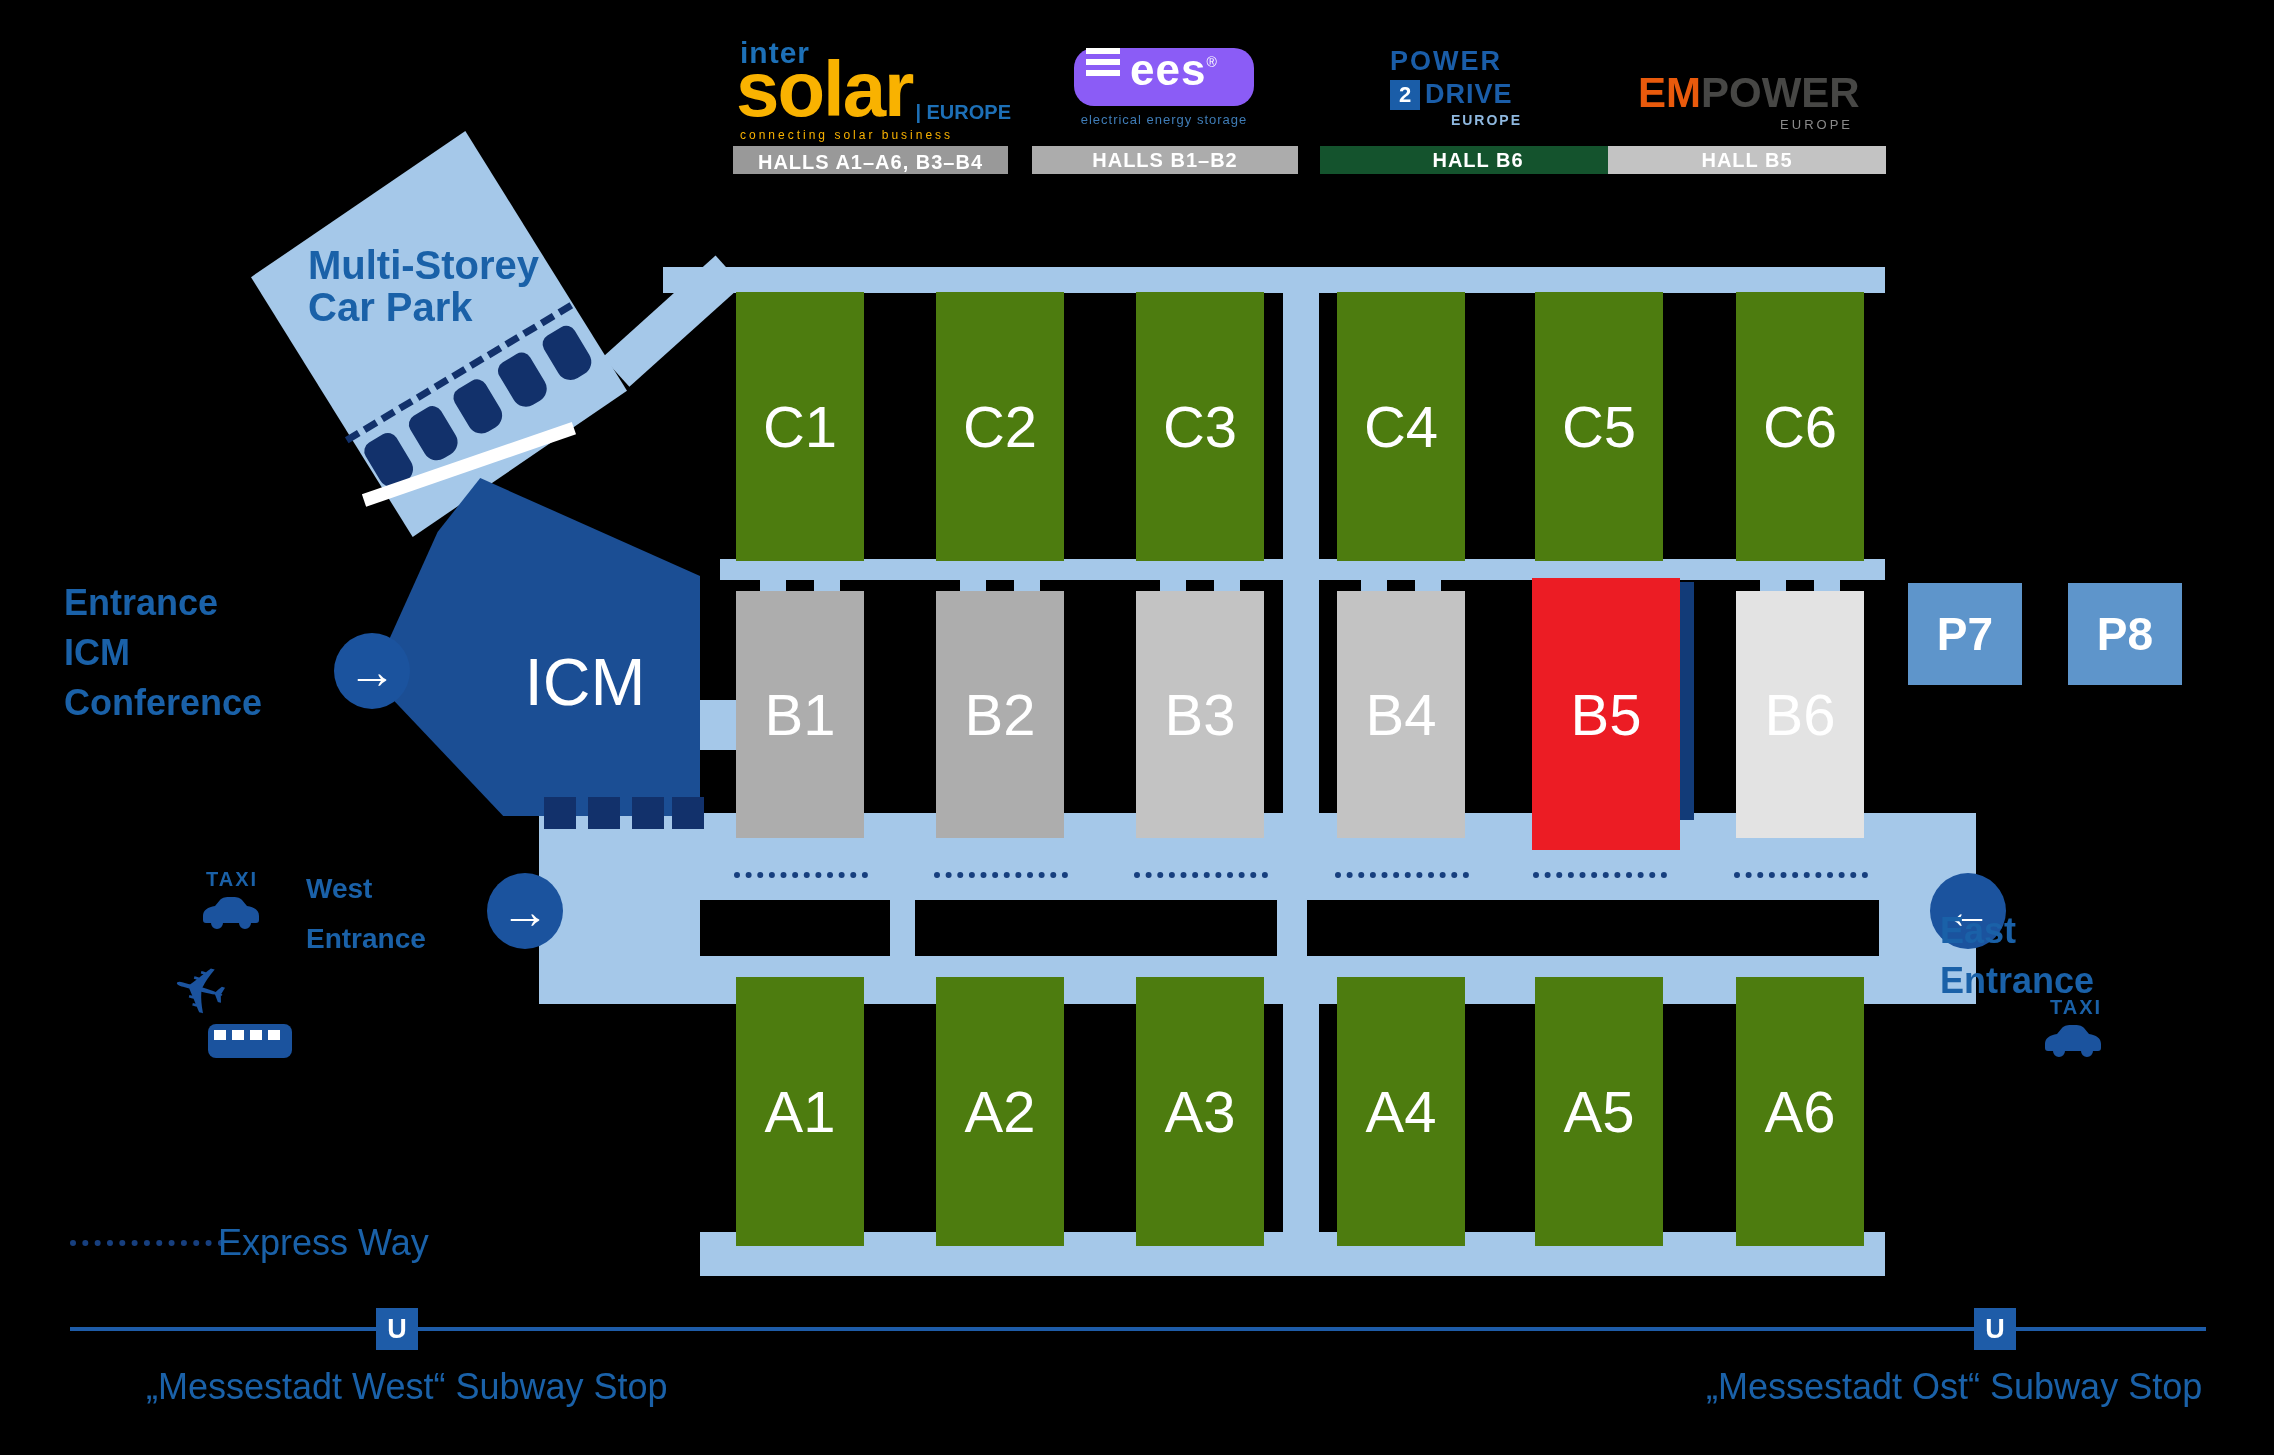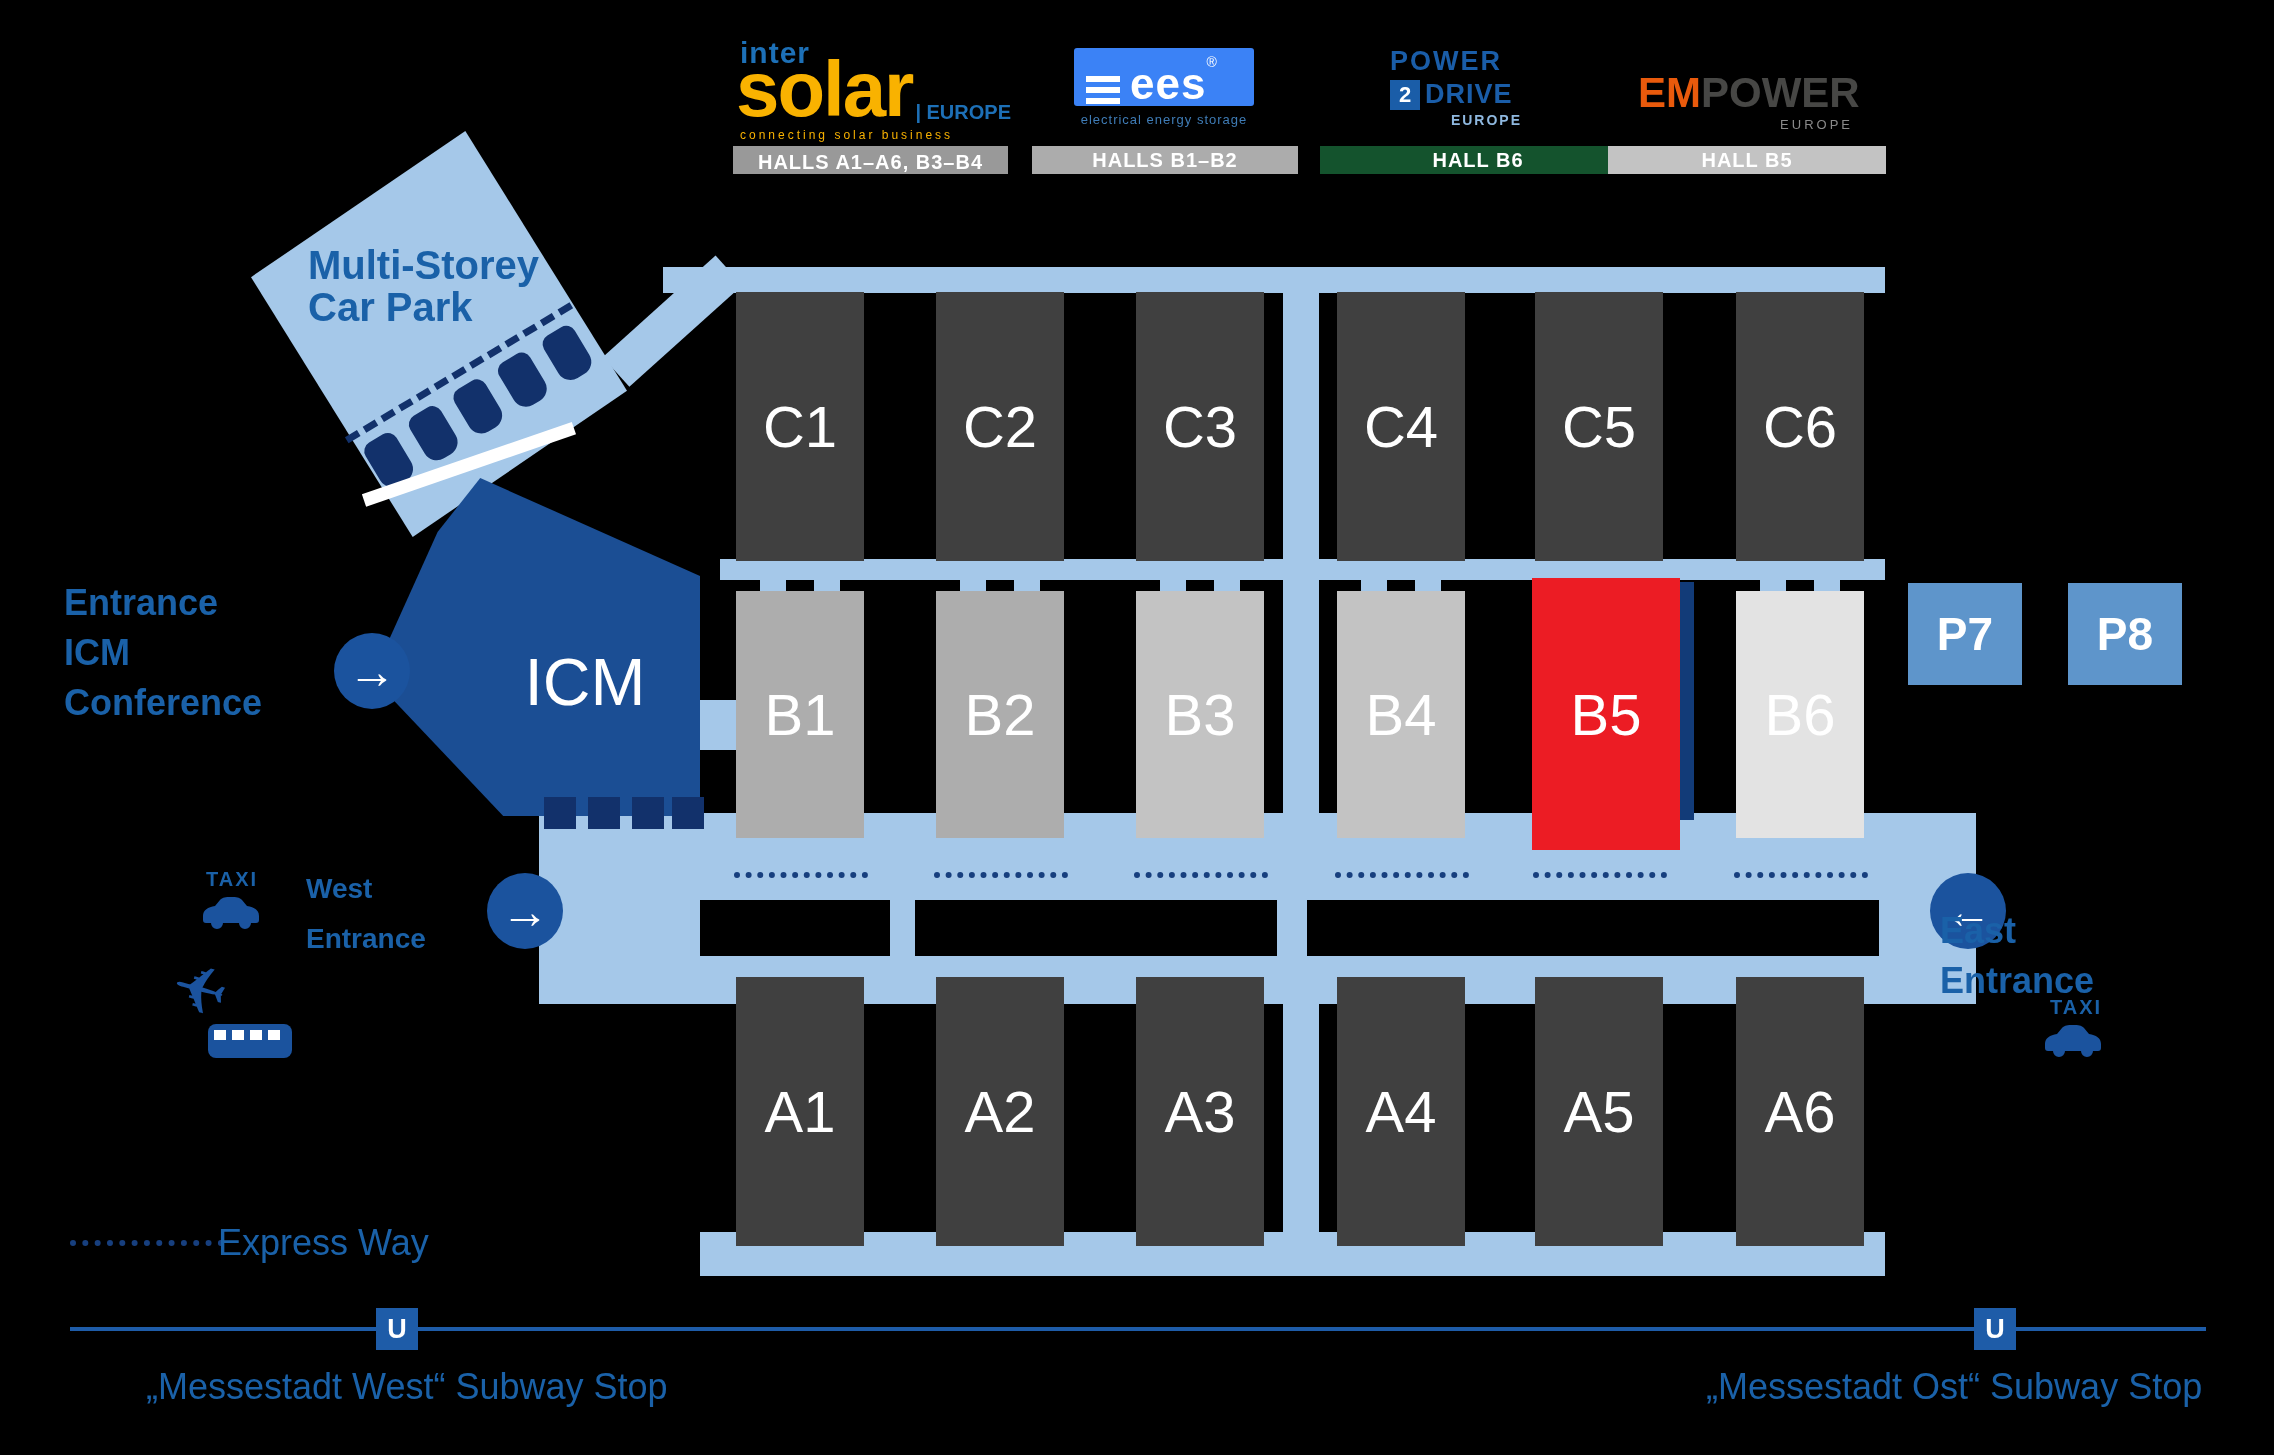--- a/index.html
+++ b/index.html
@@ -5,21 +5,21 @@
   html,body{margin:0;padding:0;background:#000;}
   #stage{position:relative;width:2274px;height:1455px;background:#000;overflow:hidden;
          font-family:"Liberation Sans",sans-serif;}
   .abs{position:absolute;}
   .blue{background:#A5C8E9;}
   
   .hall{position:absolute;width:128px;display:flex;align-items:center;justify-content:center;
         color:#fff;font-size:58px;font-weight:400;}
   .rowC{top:292px;height:269px}.rowB{top:591px;height:247px}.rowA{top:977px;height:269px}
   .col1{left:736px}.col2{left:936px}.col3{left:1136px}.col4{left:1337px}.col5{left:1535px}.col6{left:1736px}
-  .gC{background:#404040}.gB12{background:#ADADAD}.gB34{background:#C3C3C3}.gB6{background:#E3E3E3}
+  .gC{background:#4d7c0f}.gB12{background:#ADADAD}.gB34{background:#C3C3C3}.gB6{background:#E3E3E3}
   .b5{left:1532px!important;top:578px;width:148px;height:272px;background:#EC1C24;}
   .b5shadow{position:absolute;left:1674px;top:582px;width:20px;height:238px;background:#123B78;}
   
   .stub{position:absolute;top:576px;width:26px;height:17px;background:#A5C8E9;}
   .dots{position:absolute;top:872px;height:0;border-top:6px dotted #173F7E;}
   .cutout{position:absolute;top:900px;height:56px;background:#000;}
   .terr{position:absolute;top:797px;width:32px;height:32px;background:#12316B;}
   
   .bar{position:absolute;top:146px;height:28px;display:flex;align-items:center;justify-content:center;
        color:#fff;font-weight:bold;font-size:20px;letter-spacing:1px;}
@@ -41,21 +41,21 @@
   .bus i{position:absolute;top:6px;width:12px;height:10px;background:#fff;}
   .bus i:nth-child(1){left:6px}.bus i:nth-child(2){left:24px}.bus i:nth-child(3){left:42px}.bus i:nth-child(4){left:60px}
   .plane{position:absolute;left:172px;top:952px;font-size:66px;color:#1B539E;
          transform:scaleX(-1) rotate(-15deg);}
   
   .is-inter{position:absolute;left:4px;top:0;font-size:30px;font-weight:bold;color:#1D70B7;letter-spacing:1px;}
   .is-solar{position:absolute;left:0;top:14px;font-size:78px;font-weight:bold;color:#F9B200;
             letter-spacing:-2px;line-height:1;}
   .is-region{position:absolute;right:0;bottom:18px;font-size:20px;font-weight:bold;color:#1D70B7;}
   .is-tag{position:absolute;left:4px;bottom:0;font-size:12px;color:#F9B200;letter-spacing:3px;}
-  .ees-box{width:180px;height:58px;background:#3b82f6;border-radius:3px;display:flex;align-items:flex-end;
+  .ees-box{width:180px;height:58px;background:#8b5cf6;border-radius:20px;display:flex;align-items:flex-start;
            padding:0 12px;box-sizing:border-box;color:#fff;}
   .ees-bars{width:34px;height:30px;background:repeating-linear-gradient(#fff 0 6px,transparent 6px 11px);}
   .ees-main{font-size:44px;font-weight:bold;margin-left:10px;letter-spacing:1px;line-height:1;}
   .ees-reg{font-size:14px;align-self:flex-start;margin-top:6px;}
   .ees-tag{font-size:13px;color:#3F7CB6;margin-top:6px;letter-spacing:1px;text-align:center;}
   .p2d-l1{font-size:27px;font-weight:bold;color:#1A5DA8;letter-spacing:2px;}
   .p2d-row{display:flex;align-items:center;margin-top:2px;}
   .p2d-2{width:30px;height:30px;background:#1A5DA8;color:#fff;font-weight:bold;font-size:22px;
          display:flex;align-items:center;justify-content:center;margin-right:5px;}
   .p2d-drive{font-size:27px;font-weight:bold;color:#1A5DA8;letter-spacing:1px;}

